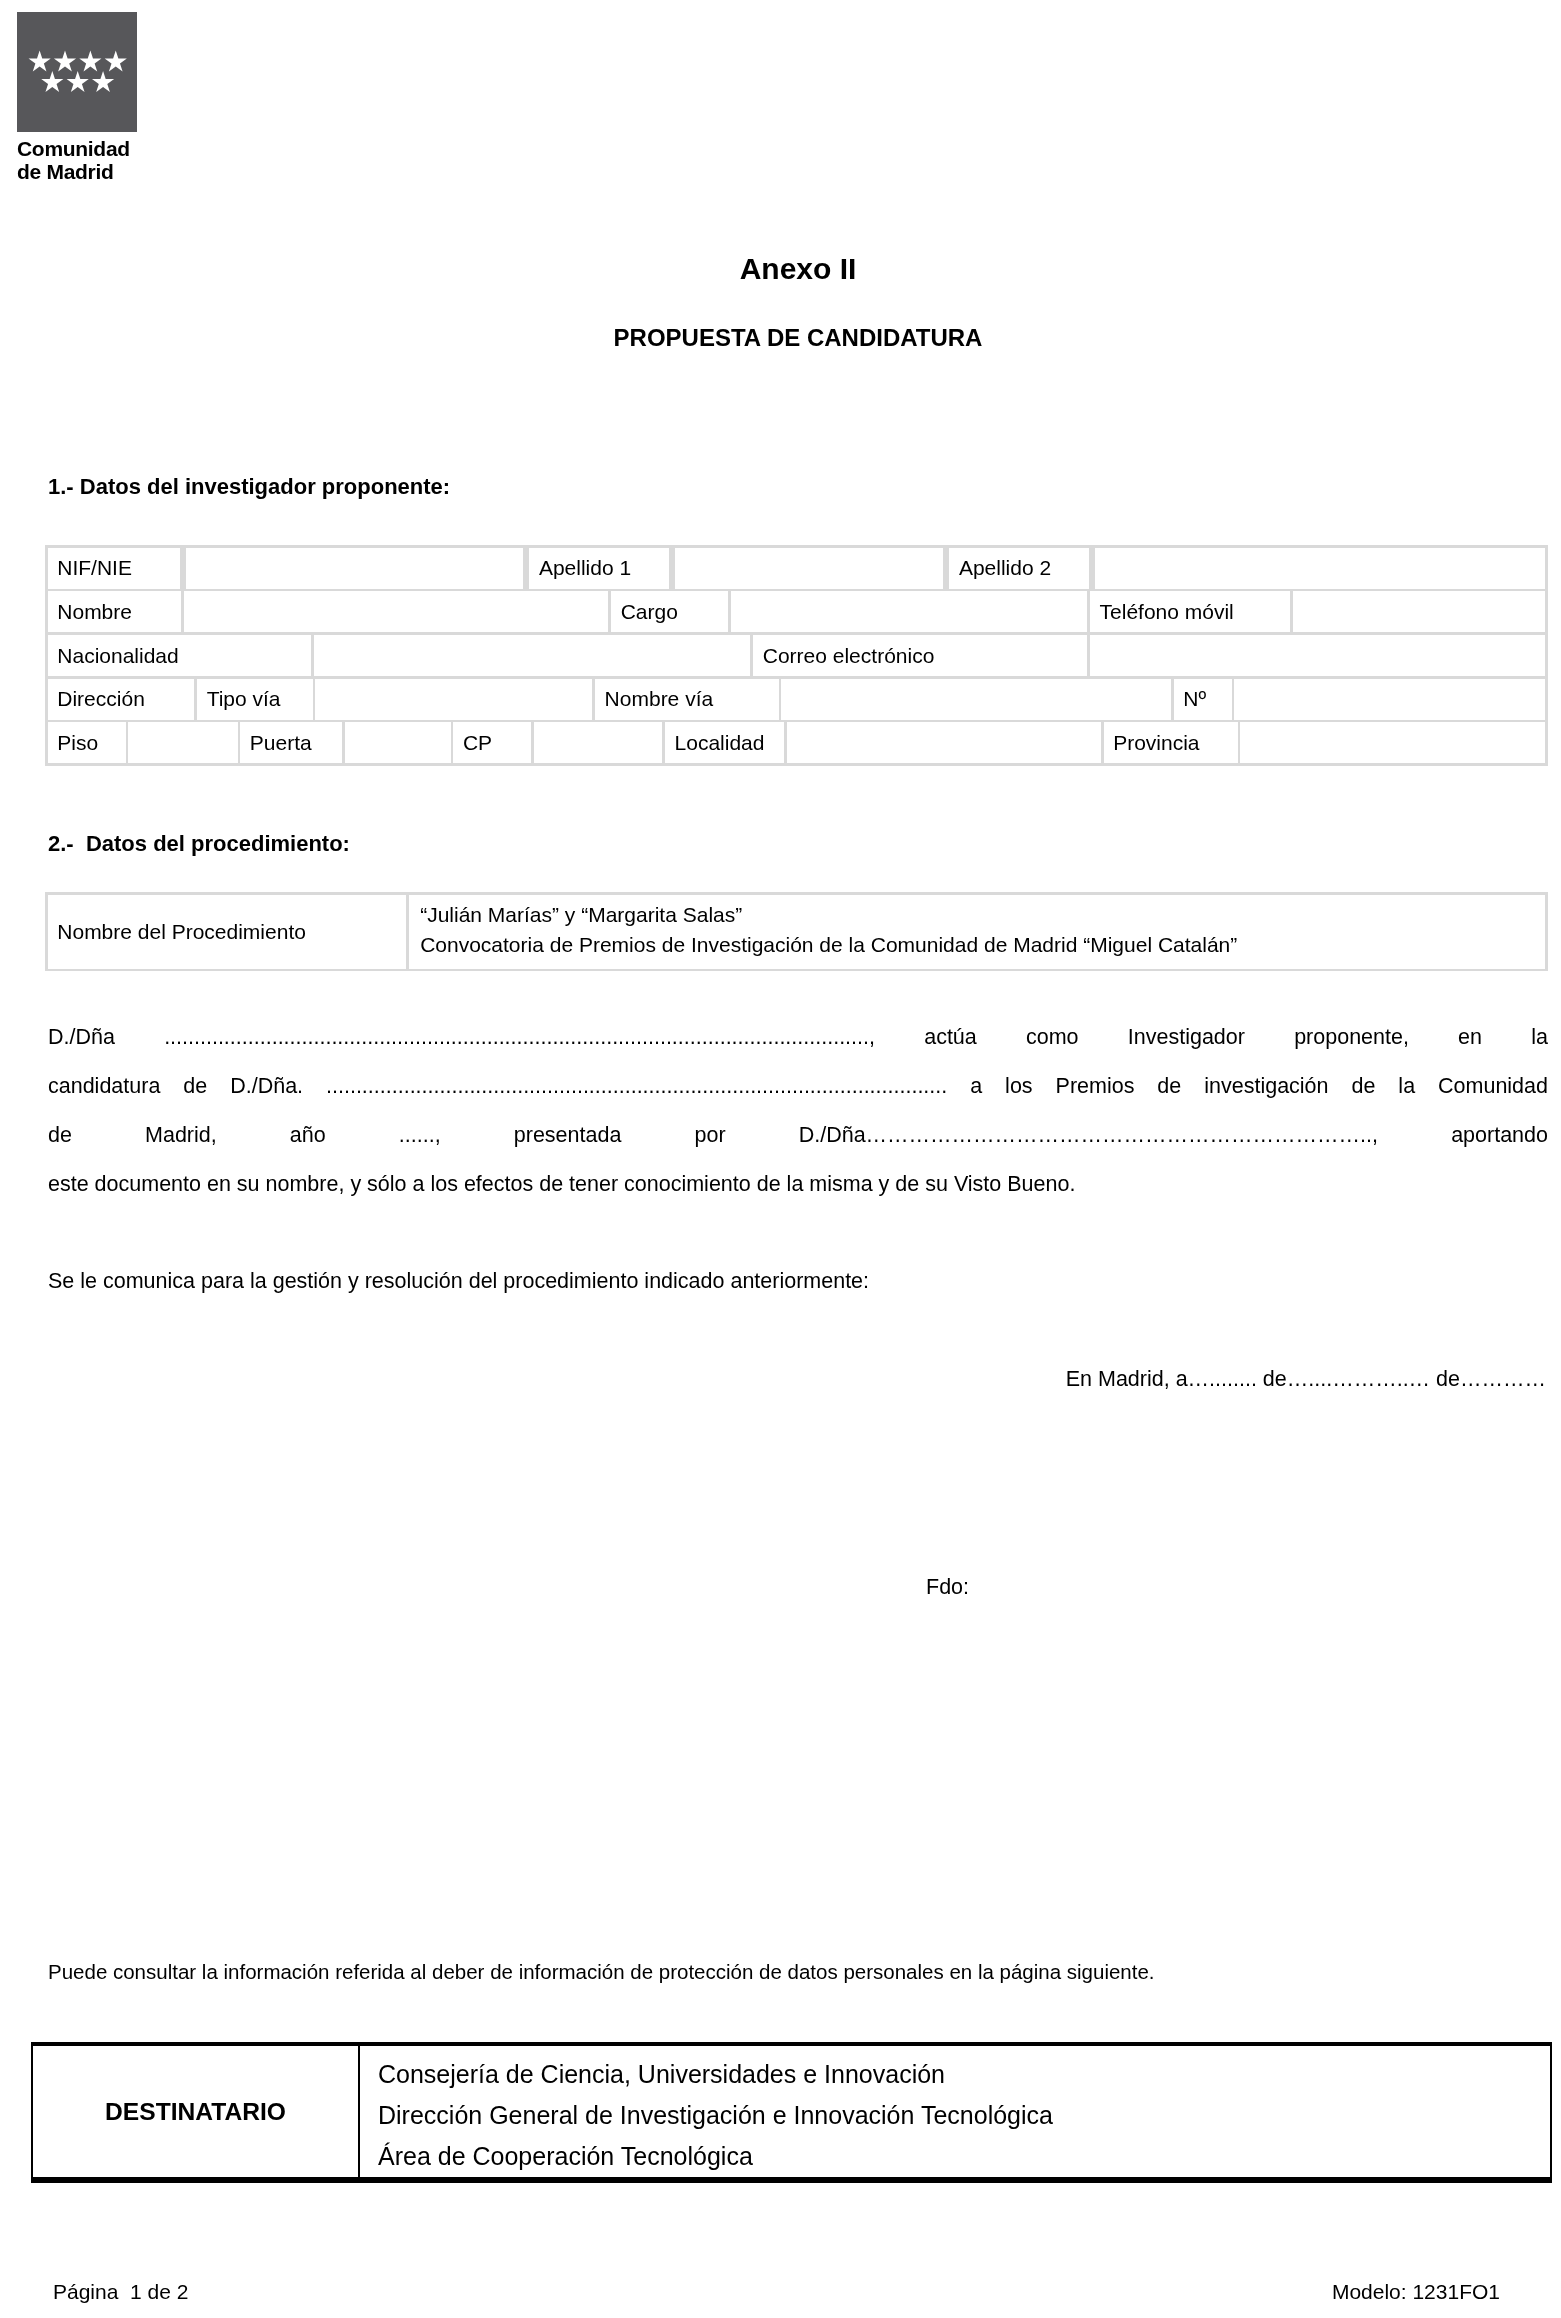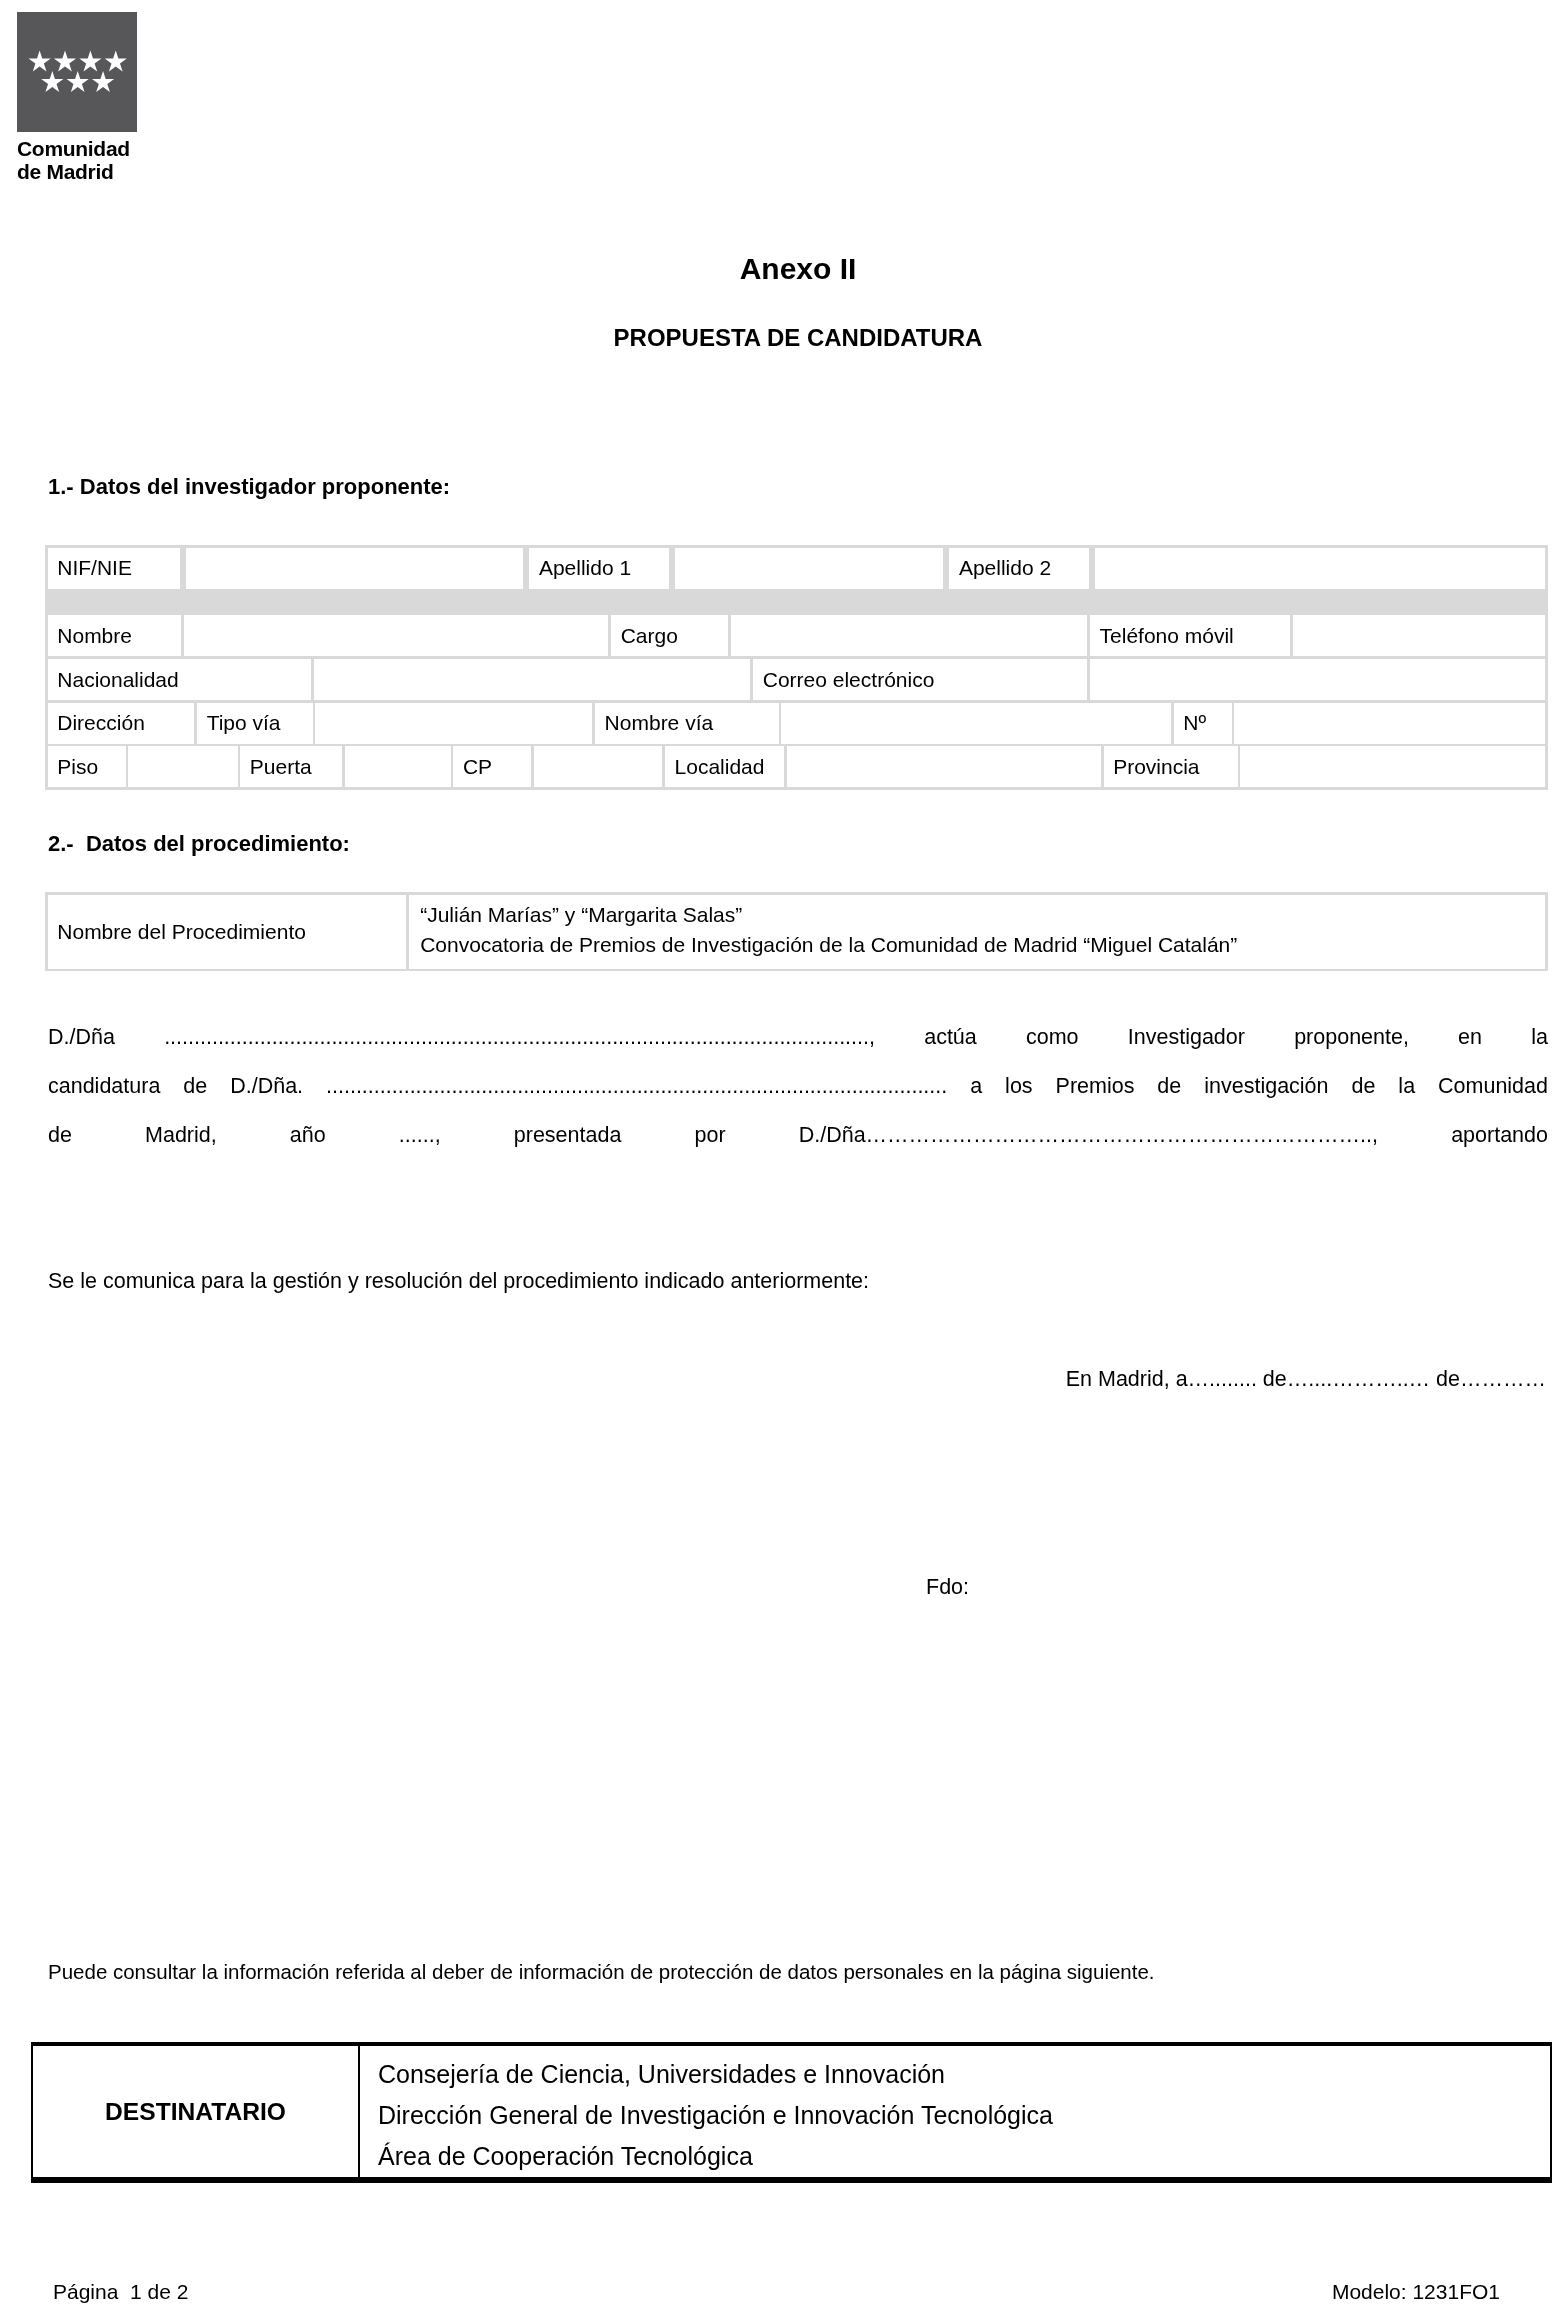--- a/index.html
+++ b/index.html
@@ -84,21 +84,21 @@
 
   <div id="table1" class="abs form-table">
     <div class="frow" style="grid-template-columns:9fr 23fr 9.5fr 18.3fr 9.5fr 30.7fr;gap:6px;">
       <div class="cell lbl">NIF/NIE</div>
       <div class="cell"></div>
       <div class="cell lbl">Apellido 1</div>
       <div class="cell"></div>
       <div class="cell lbl">Apellido 2</div>
       <div class="cell"></div>
     </div>
-    <div class="frow" style="grid-template-columns:9fr 28.6fr 7.9fr 24fr 13.5fr 17fr;margin-top:24px;">
+    <div class="frow" style="grid-template-columns:9fr 28.6fr 7.9fr 24fr 13.5fr 17fr;">
       <div class="cell lbl">Nombre</div>
       <div class="cell"></div>
       <div class="cell lbl">Cargo</div>
       <div class="cell"></div>
       <div class="cell lbl">Teléfono móvil</div>
       <div class="cell"></div>
     </div>
     <div class="frow" style="grid-template-columns:17.7fr 29.3fr 22.4fr 30.6fr;">
       <div class="cell lbl">Nacionalidad</div>
       <div class="cell"></div>
@@ -137,20 +137,21 @@
         <div>“Julián Marías” y “Margarita Salas”</div>
         <div>Convocatoria de Premios de Investigación de la Comunidad de Madrid “Miguel Catalán”</div>
       </div>
     </div>
   </div>
 
   <div id="body-par" class="abs">
     <div class="bline">D./Dña ......................................................................................................................, actúa como Investigador proponente, en la</div>
     <div class="bline">candidatura de D./Dña. ........................................................................................................ a los Premios de investigación de la Comunidad</div>
     <div class="bline">de Madrid, año ......, presentada por D./Dña…………………………………………………………….., aportando</div>
+    <div class="bline last">este documento en su nombre, y sólo a los efectos de tener conocimiento de la misma y de su Visto Bueno.</div>
   </div>
 
   <div id="notice" class="abs">Se le comunica para la gestión y resolución del procedimiento indicado anteriormente:</div>
 
   <div id="date-line" class="abs">En Madrid, a…........ de…....………..… de…………</div>
 
   <div id="fdo" class="abs">Fdo:</div>
 
   <div id="privacy" class="abs">Puede consultar la información referida al deber de información de protección de datos personales en la página siguiente.</div>
 

